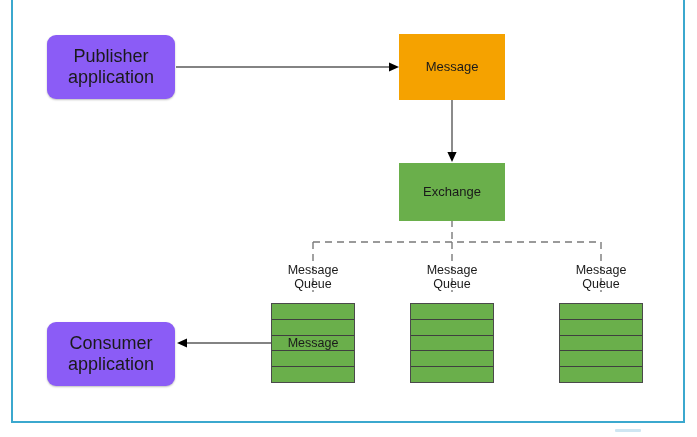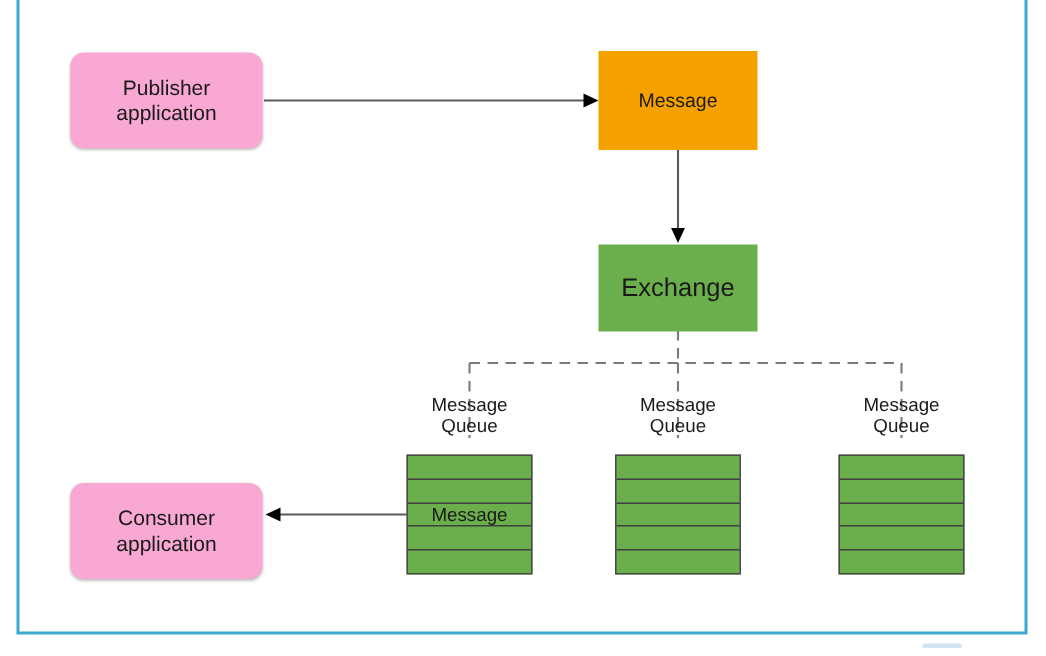--- a/index.html
+++ b/index.html
@@ -33,32 +33,32 @@
     box-sizing: border-box;
     display: flex;
     align-items: center;
     justify-content: center;
     text-align: center;
     line-height: 1.18;
     color: #1a1a1a;
     white-space: pre-line;
   }
   .app-box {
-    background: #f9a8d4;
+    background: #8b5cf6;
     border-radius: 9px;
-    font-size: 14px;
+    font-size: 18px;
     box-shadow: 0 1px 2px rgba(0,0,0,0.25);
   }
   .msg-box {
     background: #f5a200;
     font-size: 13px;
   }
   .exchange-box {
     background: #6aaf4b;
-    font-size: 17px;
+    font-size: 13px;
   }
   .queue-label {
     position: absolute;
     text-align: center;
     font-size: 12.5px;
     color: #1a1a1a;
     line-height: 1.15;
     white-space: pre-line;
   }
   .queue-stack {

